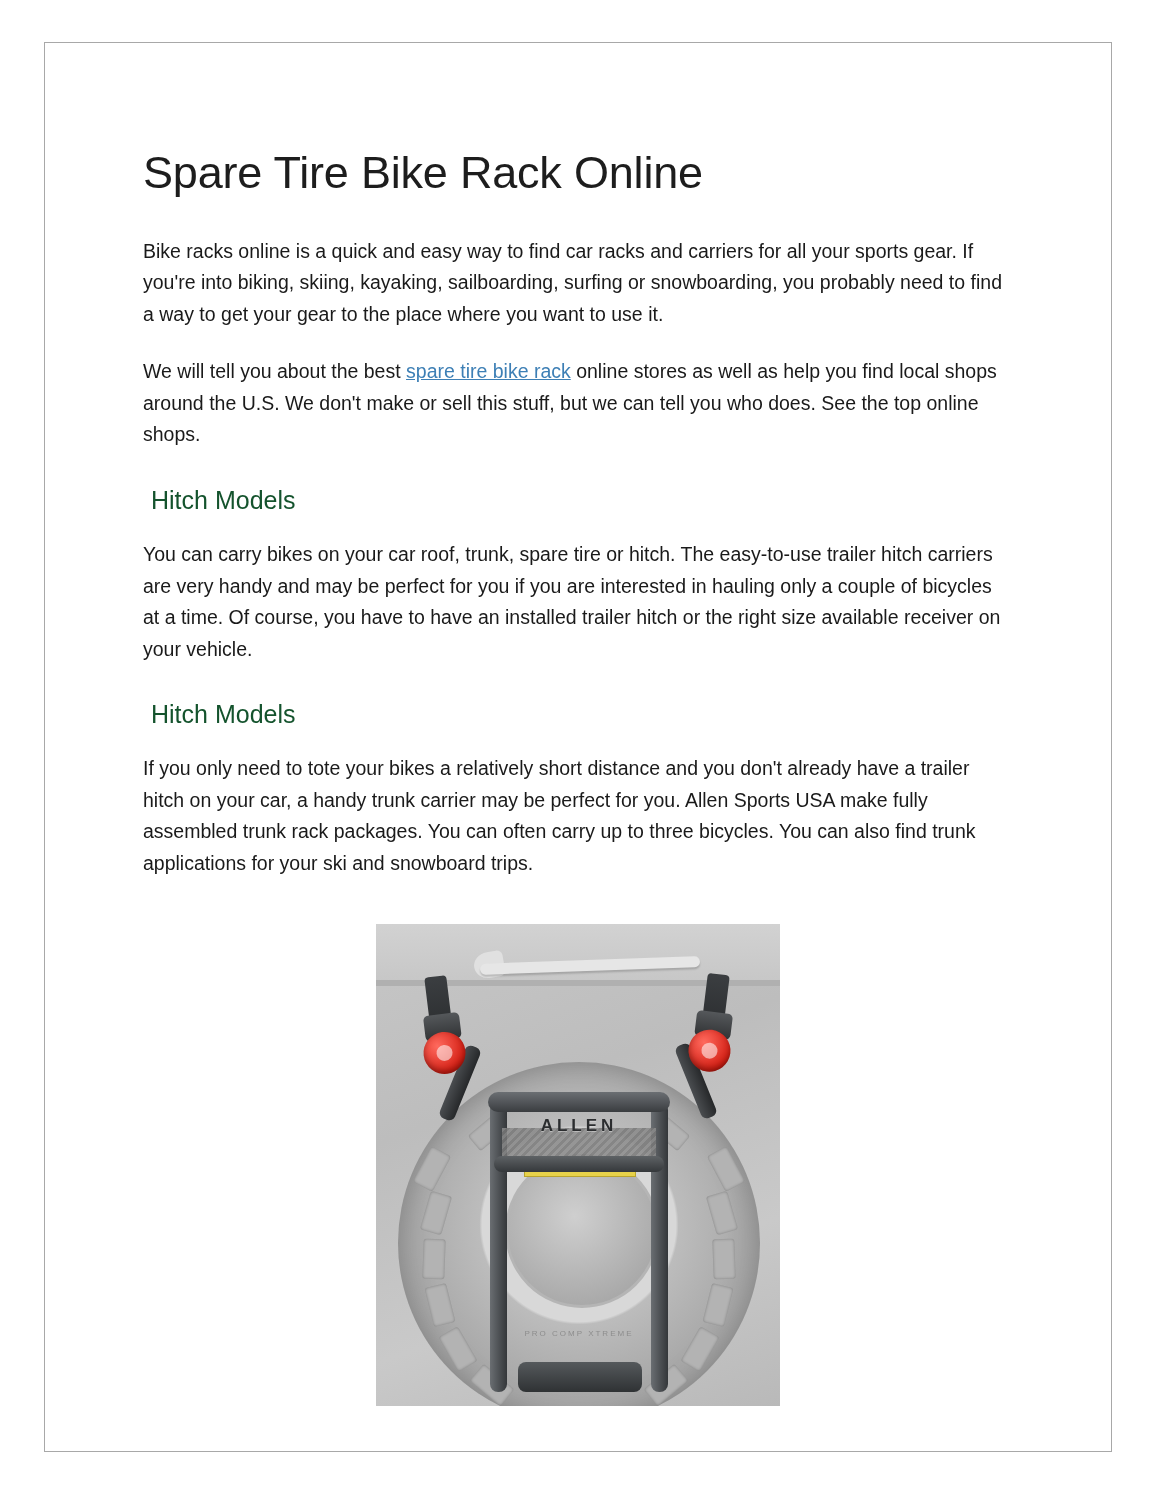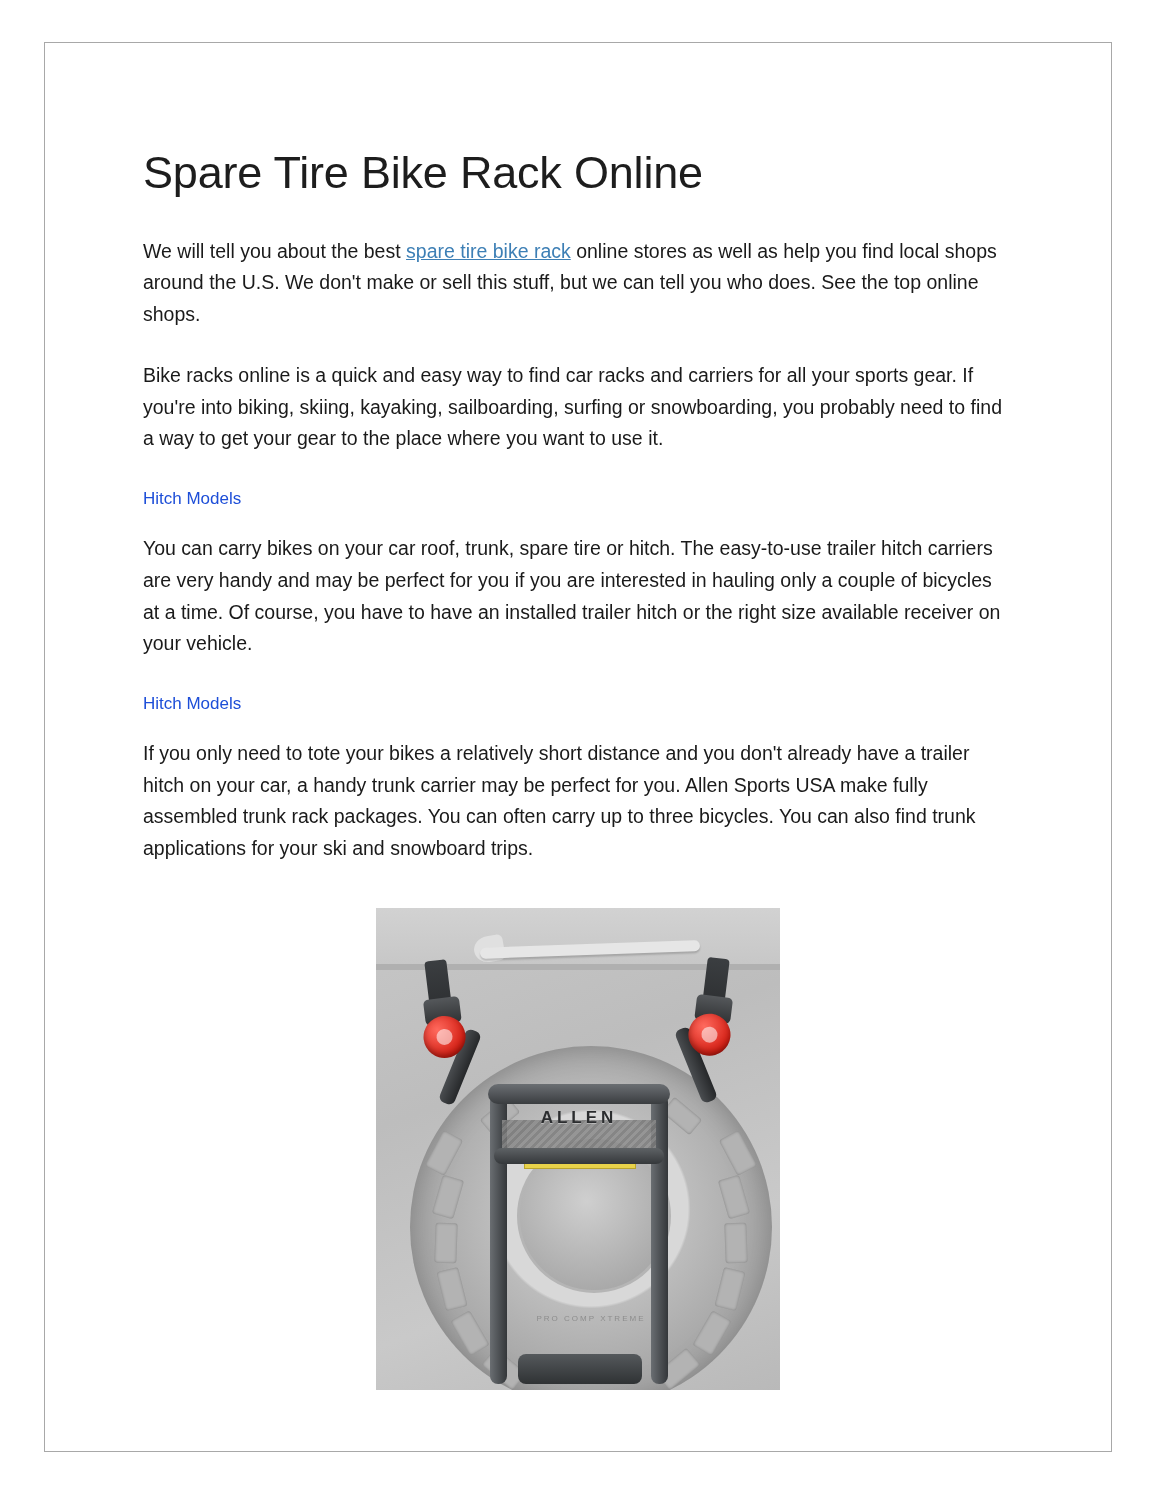--- a/index.html
+++ b/index.html
@@ -47,24 +47,24 @@
     text-align: left;
   }
   p.body-text.tight {
     margin-bottom: 30px;
   }
   a.inline-link {
     color: #3d7fb5;
     text-decoration: underline;
   }
   h2.section-heading {
-    font-size: 17px;
+    font-size: 25px;
     font-weight: 400;
-    color: #1d4ed8;
-    margin: 34px 0 24px 0;
+    color: #14532d;
+    margin: 34px 0 24px 8px;
     line-height: 1.2;
   }
   .figure {
     margin: 44px 0 0 0;
     display: flex;
     justify-content: center;
   }
   .product-photo {
     position: relative;
     width: 404px;
@@ -104,21 +104,21 @@
     top: 28px;
     width: 30px;
     height: 26px;
     background: #e0e0e0;
     border-radius: 50% 20% 20% 50%;
     transform: rotate(-10deg);
   }
   
   .tire {
     position: absolute;
-    left: 34px;
+    left: 22px;
     top: 138px;
     width: 362px;
     height: 362px;
     border-radius: 50%;
     background: radial-gradient(circle at 50% 45%, #d8d8d8 0 36%, #bcbcbc 37%, #a9a9a9 62%, #9e9e9e 100%);
     box-shadow: inset 0 0 30px rgba(0,0,0,0.25);
   }
   .tire-hub {
     position: absolute;
     left: 50%; top: 46%;
@@ -142,21 +142,21 @@
   .tread {
     position: absolute;
     border-radius: 3px;
     background: #b3b3b3;
     box-shadow: inset 0 0 3px rgba(0,0,0,0.3);
   }
   
   .rack-frame {
     position: absolute;
     left: 112px;
-    top: 176px;
+    top: 168px;
     width: 182px;
     height: 300px;
   }
   .rack-top-bar {
     position: absolute;
     left: 0; top: 0;
     width: 182px; height: 20px;
     background: linear-gradient(180deg, #6b6f73, #3a3d40);
     border-radius: 10px;
   }
@@ -273,23 +273,23 @@
   .hook.r { right: 76px; top: 118px; transform: rotate(-22deg); }
 </style>
 </head>
 <body>
 
 <div class="page-wrap">
   <div class="page-sheet">
 
     <h1 class="doc-title">Spare Tire Bike Rack Online</h1>
 
+    <p class="body-text">Bike racks online is a quick and easy way to find car racks and carriers for all your sports gear. If you're into biking, skiing, kayaking, sailboarding, surfing or snowboarding, you probably need to find a way to get your gear to the place where you want to use it.</p>
+
     <p class="body-text tight"><span>We will tell you about the best </span><a class="inline-link" href="#">spare tire bike rack</a><span> online stores as well as help you find local shops around the U.S. We don't make or sell this stuff, but we can tell you who does. See the top online shops.</span></p>
-
-    <p class="body-text">Bike racks online is a quick and easy way to find car racks and carriers for all your sports gear. If you're into biking, skiing, kayaking, sailboarding, surfing or snowboarding, you probably need to find a way to get your gear to the place where you want to use it.</p>
 
     <h2 class="section-heading">Hitch Models</h2>
     <p class="body-text">You can carry bikes on your car roof, trunk, spare tire or hitch. The easy-to-use trailer hitch carriers are very handy and may be perfect for you if you are interested in hauling only a couple of bicycles at a time. Of course, you have to have an installed trailer hitch or the right size available receiver on your vehicle.</p>
 
     <h2 class="section-heading">Hitch Models</h2>
     <p class="body-text">If you only need to tote your bikes a relatively short distance and you don't already have a trailer hitch on your car, a handy trunk carrier may be perfect for you. Allen Sports USA make fully assembled trunk rack packages. You can often carry up to three bicycles. You can also find trunk applications for your ski and snowboard trips.</p>
 
     <div class="figure">
       <div class="product-photo">
 

